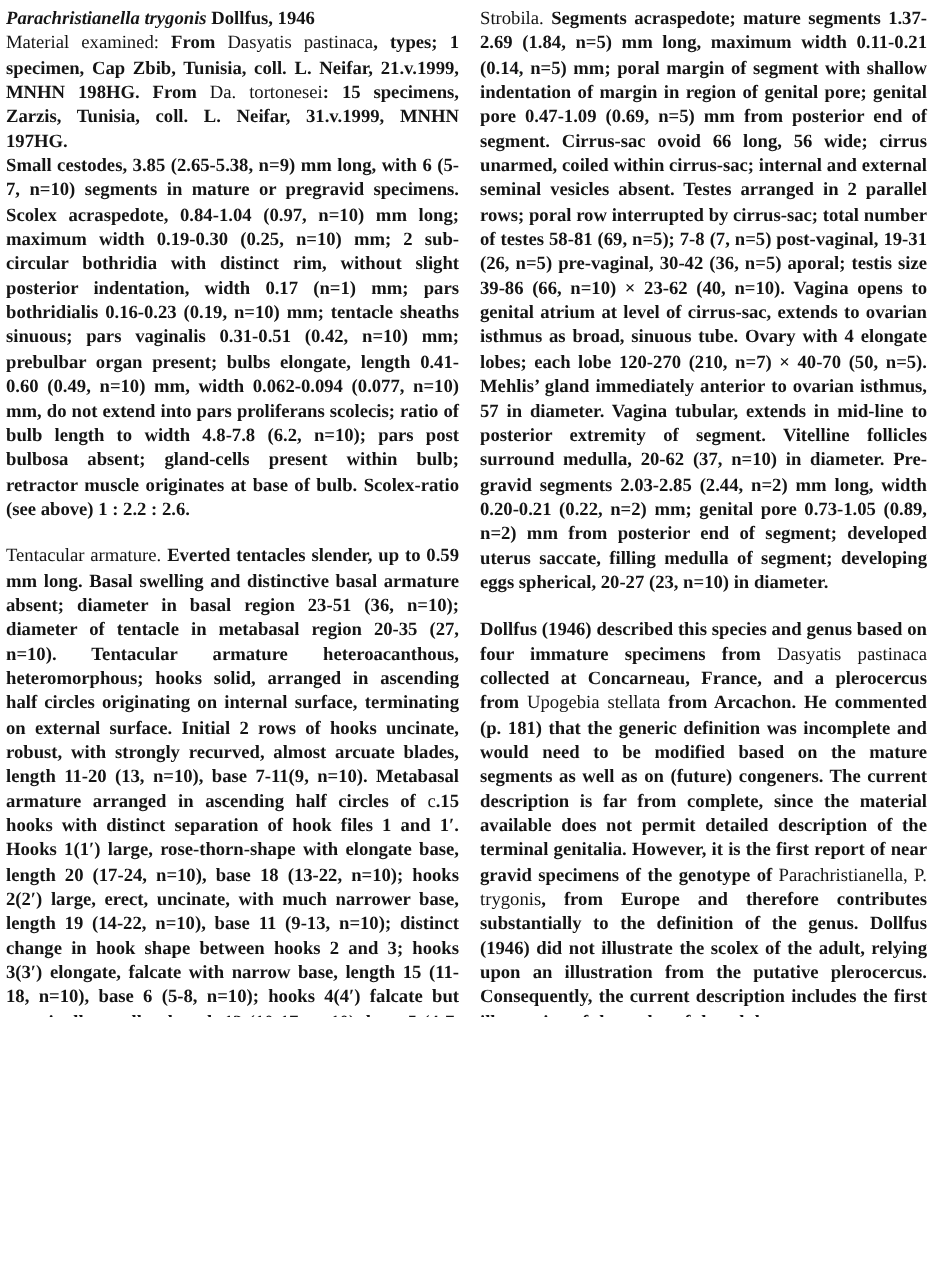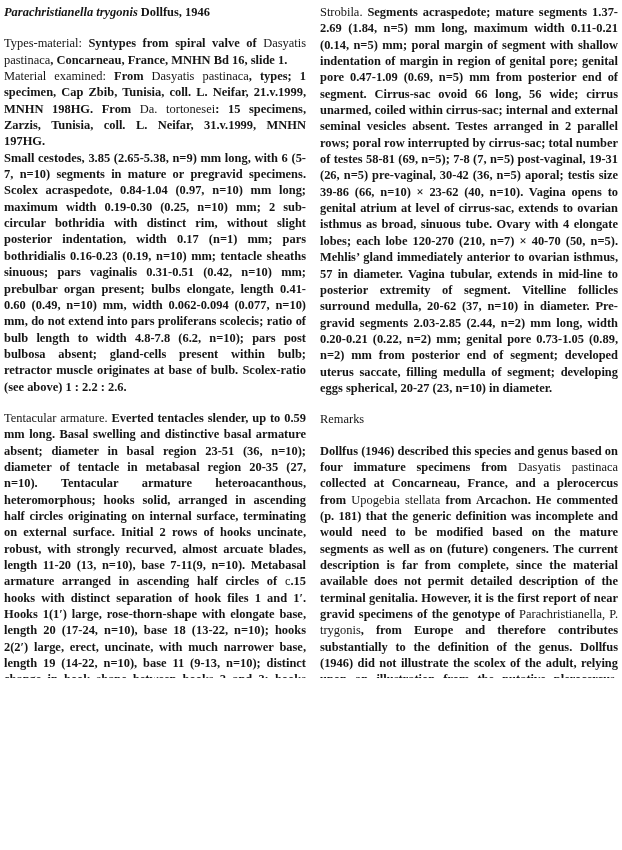--- a/index.html
+++ b/index.html
@@ -40,24 +40,22 @@
   span.run-i  { }
   span.run-b  { font-weight: bold; }
   span.run-bi { font-weight: bold; font-style: italic; }
 </style>
 </head>
 <body>
 
 <div class="page">
   <div class="col col-left">
       <p class="block heading"><span class="run-bi">Parachristianella trygonis</span><span class="run-b"> Dollfus, 1946</span></p>
-      <p class="block gap-before"><span class="run-i">Types-material:</span><span class="run-n"> Syntypes from spiral valve of </span><span class="run-i">Dasyatis pastinaca</span><span class="run-n">, Concarneau, France, MNHN Bd 16, slide 1.</span></p>
       <p class="block"><span class="run-i">Material examined:</span><span class="run-n"> From </span><span class="run-i">Dasyatis pastinaca</span><span class="run-n">, types; 1 specimen, Cap Zbib, Tunisia, coll. L. Neifar, 21.v.1999, MNHN 198HG. From </span><span class="run-i">Da. tortonesei</span><span class="run-n">: 15 specimens, Zarzis, Tunisia, coll. L. Neifar, 31.v.1999, MNHN 197HG.</span></p>
       <p class="block"><span class="run-n">Small cestodes, 3.85 (2.65-5.38, n=9) mm long, with 6 (5-7, n=10) segments in mature or pregravid specimens. Scolex acraspedote, 0.84-1.04 (0.97, n=10) mm long; maximum width 0.19-0.30 (0.25, n=10) mm; 2 sub-circular bothridia with distinct rim, without slight posterior indentation, width 0.17 (n=1) mm; pars bothridialis 0.16-0.23 (0.19, n=10) mm; tentacle sheaths sinuous; pars vaginalis 0.31-0.51 (0.42, n=10) mm; prebulbar organ present; bulbs elongate, length 0.41-0.60 (0.49, n=10) mm, width 0.062-0.094 (0.077, n=10) mm, do not extend into pars proliferans scolecis; ratio of bulb length to width 4.8-7.8 (6.2, n=10); pars post bulbosa absent; gland-cells present within bulb; retractor muscle originates at base of bulb. Scolex-ratio (see above) 1 : 2.2 : 2.6.</span></p>
       <p class="block gap-before"><span class="run-i">Tentacular armature.</span><span class="run-n"> Everted tentacles slender, up to 0.59 mm long. Basal swelling and distinctive basal armature absent; diameter in basal region 23-51 (36, n=10); diameter of tentacle in metabasal region 20-35 (27, n=10). Tentacular armature heteroacanthous, heteromorphous; hooks solid, arranged in ascending half circles originating on internal surface, terminating on external surface. Initial 2 rows of hooks uncinate, robust, with strongly recurved, almost arcuate blades, length 11-20 (13, n=10), base 7-11(9, n=10). Metabasal armature arranged in ascending half circles of </span><span class="run-i">c</span><span class="run-n">.15 hooks with distinct separation of hook files 1 and 1′. Hooks 1(1′) large, rose-thorn-shape with elongate base, length 20 (17-24, n=10), base 18 (13-22, n=10); hooks 2(2′) large, erect, uncinate, with much narrower base, length 19 (14-22, n=10), base 11 (9-13, n=10); distinct change in hook shape between hooks 2 and 3; hooks 3(3′) elongate, falcate with narrow base, length 15 (11-18, n=10), base 6 (5-8, n=10); hooks 4(4′) falcate but marginally smaller, length 13 (10-17, n=10), base 5 (4-7, n=10). Along row, hooks continue to diminish slightly in size with hooks 8(8′) -10(10′) 9 (8-12, n=10) long, base 4 (3-7, n=10) and hooks 14 (14′) onwards small and spiniform, length 6 (5-7, n=10), base 3 (1-6, n=10). Rows of hooks on external surface almost longitudinal and almost parallel.</span></p>
     </div>
   <div class="col col-gap"></div>
   <div class="col col-right">
       <p class="block"><span class="run-i">Strobila.</span><span class="run-n"> Segments acraspedote; mature segments 1.37-2.69 (1.84, n=5) mm long, maximum width 0.11-0.21 (0.14, n=5) mm; poral margin of segment with shallow indentation of margin in region of genital pore; genital pore 0.47-1.09 (0.69, n=5) mm from posterior end of segment. Cirrus-sac ovoid 66 long, 56 wide; cirrus unarmed, coiled within cirrus-sac; internal and external seminal vesicles absent. Testes arranged in 2 parallel rows; poral row interrupted by cirrus-sac; total number of testes 58-81 (69, n=5); 7-8 (7, n=5) post-vaginal, 19-31 (26, n=5) pre-vaginal, 30-42 (36, n=5) aporal; testis size 39-86 (66, n=10) × 23-62 (40, n=10). Vagina opens to genital atrium at level of cirrus-sac, extends to ovarian isthmus as broad, sinuous tube. Ovary with 4 elongate lobes; each lobe 120-270 (210, n=7) × 40-70 (50, n=5). Mehlis’ gland immediately anterior to ovarian isthmus, 57 in diameter. Vagina tubular, extends in mid-line to posterior extremity of segment. Vitelline follicles surround medulla, 20-62 (37, n=10) in diameter. Pre-gravid segments 2.03-2.85 (2.44, n=2) mm long, width 0.20-0.21 (0.22, n=2) mm; genital pore 0.73-1.05 (0.89, n=2) mm from posterior end of segment; developed uterus saccate, filling medulla of segment; developing eggs spherical, 20-27 (23, n=10) in diameter.</span></p>
-      <p class="block heading gap-before"><span class="run-i">Remarks</span></p>
       <p class="block gap-before"><span class="run-n">Dollfus (1946) described this species and genus based on four immature specimens from </span><span class="run-i">Dasyatis pastinaca</span><span class="run-n"> collected at Concarneau, France, and a plerocercus from </span><span class="run-i">Upogebia stellata</span><span class="run-n"> from Arcachon. He commented (p. 181) that the generic definition was incomplete and would need to be modified based on the mature segments as well as on (future) congeners. The current description is far from complete, since the material available does not permit detailed description of the terminal genitalia. However, it is the first report of near gravid specimens of the genotype of </span><span class="run-i">Parachristianella, P. trygonis</span><span class="run-n">, from Europe and therefore contributes substantially to the definition of the genus. Dollfus (1946) did not illustrate the scolex of the adult, relying upon an illustration from the putative plerocercus. Consequently, the current description includes the first illustration of the scolex of the adult.</span></p>
     </div>
 </div>
 
 </body></html>

